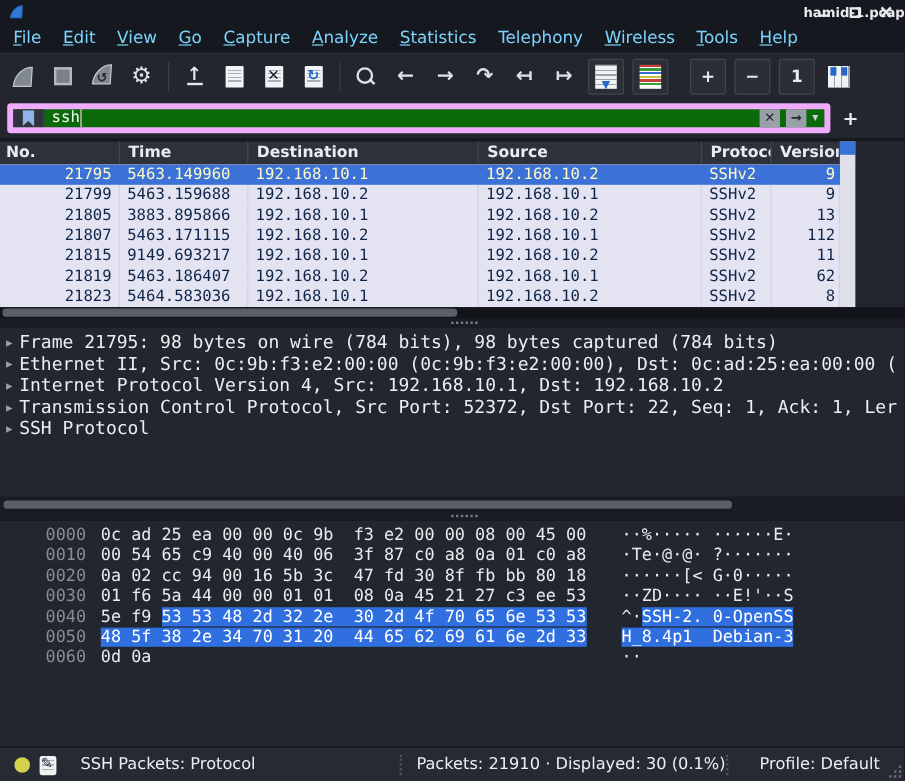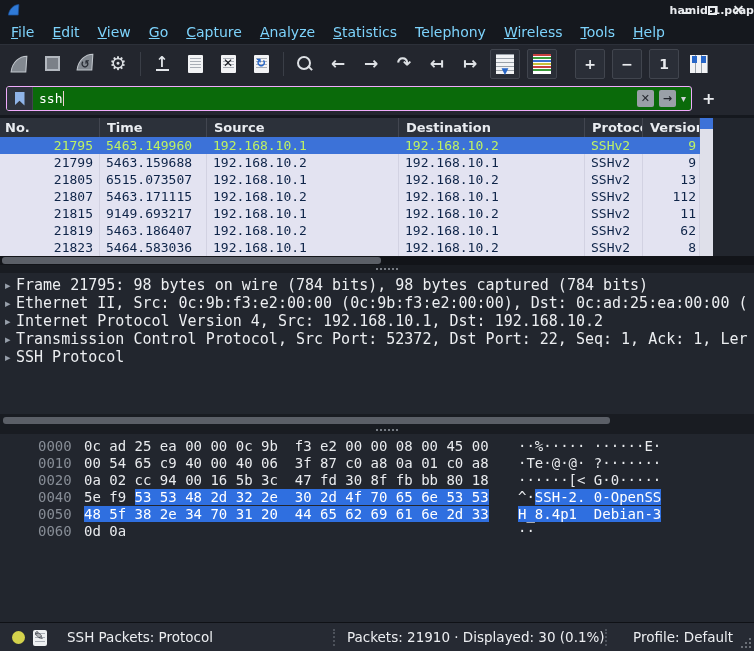--- a/index.html
+++ b/index.html
@@ -68,21 +68,21 @@
       #c74040 12px 14px,#fff 14px 15px,#3a9c3a 15px 17px,#fff 17px 20px); }
   .z-glyph { font-size:14px; font-weight:bold; color:#e9ebee; }
   .i-columns { position:relative; width:18px; height:18px; background:#f2f3f5;
       background-image:repeating-linear-gradient(to right, transparent 0 5px, #9aa1a8 5px 6px); }
   .i-columns .cm { position:absolute; top:1px; width:5px; height:7px; background:#2766c8; }
   .i-columns .c1 { left:2px; } .i-columns .c2 { right:2px; }
 
   
   #filterbar { position:absolute; left:0; top:82px; width:754px; height:33px;
                background:#23262e; display:flex; align-items:center; padding:0 6px; }
-  #filter-input { width:686px; height:25px; border:1px solid #f0abfc; border-radius:3px;
+  #filter-input { width:686px; height:25px; border:5px solid #f0abfc; border-radius:3px;
                background:#0a6a0a; display:flex; align-items:center; overflow:hidden; }
   .fi-bookmark { width:26px; height:100%; background:#2e333c; border-right:1px solid #41454e;
                display:flex; align-items:center; justify-content:center; }
   .fi-bookmark .bm { width:10px; height:14px; background:#8fb4e8;
                clip-path:polygon(0 0,100% 0,100% 100%,50% 66%,0 100%); }
   .fi-text { margin-left:6px; color:#ffffff; font-family:"DejaVu Sans Mono", monospace;
                font-size:13px; }
   .fi-cursor { width:1px; height:15px; background:#f0cdd2; margin-left:1px; }
   .fi-spacer { flex:1; }
   .fi-btn { width:17px; height:17px; background:#9aa0a8; border-radius:2px; color:#23262e;
@@ -100,21 +100,21 @@
   .hc.pc0 { padding-left:5px; }
   #packet-rows { position:absolute; left:0; top:137px; width:700px; height:119px;
       background:#e3e3f1; overflow:hidden; }
   .prow { display:grid; grid-template-columns:100px 107px 192px 186px 58px 57px;
       height:17px; align-items:center; font-family:"DejaVu Sans Mono", monospace;
       font-size:13px; color:#0e2448; }
   .prow .pc { height:17px; line-height:17px; border-right:1px solid #d2d2e2;
       padding-left:6px; overflow:hidden; white-space:nowrap; }
   .prow .pc0 { text-align:right; padding-right:6px; padding-left:0; }
   .prow .pc5 { text-align:right; padding-right:3px; padding-left:0; }
-  .prow.selected { background:#3c72d8; color:#bef264; }
+  .prow.selected { background:#3c72d8; color:#fef9c3; }
   .prow.selected .pc { border-right-color:#3c72d8; }
   #vscroll { position:absolute; left:700px; top:118px; width:13px; height:138px;
       background:#dfe0ea; }
   #vscroll .vthumb { position:absolute; left:0; top:0; width:13px; height:11px; background:#3c72d8; }
   #list-filler { position:absolute; left:713px; top:118px; width:41px; height:138px; background:#22262e; }
   #hscroll1 { position:absolute; left:0; top:256px; width:754px; height:9px; background:#121419; }
   #hscroll1 .hthumb { position:absolute; left:2px; top:1px; width:379px; height:7px;
       background:#5b5f67; border-radius:3px; }
 
   
@@ -300,22 +300,22 @@
       <span class="fi-btn">✕</span>
       <span class="fi-btn">→</span>
       <span class="fi-caret">▾</span>
     </div>
     <span id="filter-add">+</span>
   </div>
 
   <div id="packet-header">
       <span class="hc pc0">No.</span>
       <span class="hc pc1">Time</span>
+      <span class="hc pc3">Destination</span>
       <span class="hc pc2">Source</span>
-      <span class="hc pc3">Destination</span>
       <span class="hc pc4">Protocol</span>
       <span class="hc pc5">Version</span>
     </div>
   <div id="packet-rows">
       <div class="prow selected">
         <span class="pc pc0">21795</span>
         <span class="pc pc1">5463.149960</span>
         <span class="pc pc2">192.168.10.1</span>
         <span class="pc pc3">192.168.10.2</span>
         <span class="pc pc4">SSHv2</span>
@@ -324,21 +324,21 @@
       <div class="prow">
         <span class="pc pc0">21799</span>
         <span class="pc pc1">5463.159688</span>
         <span class="pc pc2">192.168.10.2</span>
         <span class="pc pc3">192.168.10.1</span>
         <span class="pc pc4">SSHv2</span>
         <span class="pc pc5">9</span>
       </div>
       <div class="prow">
         <span class="pc pc0">21805</span>
-        <span class="pc pc1">6515.073507</span>
+        <span class="pc pc1">3883.895866</span>
         <span class="pc pc2">192.168.10.1</span>
         <span class="pc pc3">192.168.10.2</span>
         <span class="pc pc4">SSHv2</span>
         <span class="pc pc5">13</span>
       </div>
       <div class="prow">
         <span class="pc pc0">21807</span>
         <span class="pc pc1">5463.171115</span>
         <span class="pc pc2">192.168.10.2</span>
         <span class="pc pc3">192.168.10.1</span>
@@ -410,20 +410,21 @@
 
   <div id="splitter2" class="splitter">
       <span class="dots"></span>
     </div>
 
   <div id="hex-pane">
       <div id="hex-rows">
         <div class="hxrow"><span class="hxoff">0000</span><span class="hxbytes"><span>0c ad 25 ea 00 00 0c 9b  f3 e2 00 00 08 00 45 00</span></span><span class="hxascii"><span>··%····· ······E·</span></span></div>
         <div class="hxrow"><span class="hxoff">0010</span><span class="hxbytes"><span>00 54 65 c9 40 00 40 06  3f 87 c0 a8 0a 01 c0 a8</span></span><span class="hxascii"><span>·Te·@·@· ?·······</span></span></div>
         <div class="hxrow"><span class="hxoff">0020</span><span class="hxbytes"><span>0a 02 cc 94 00 16 5b 3c  47 fd 30 8f fb bb 80 18</span></span><span class="hxascii"><span>······[&lt; G·0·····</span></span></div>
+        <div class="hxrow"><span class="hxoff">0030</span><span class="hxbytes"><span>01 f6 5a 44 00 00 01 01  08 0a 45 21 27 c3 ee 53</span></span><span class="hxascii"><span>··ZD···· ··E!'··S</span></span></div>
         <div class="hxrow"><span class="hxoff">0040</span><span class="hxbytes"><span>5e f9 </span><span class="hl">53 53 48 2d 32 2e  30 2d 4f 70 65 6e 53 53</span></span><span class="hxascii"><span>^·</span><span class="hl">SSH-2. 0-OpenSS</span></span></div>
         <div class="hxrow"><span class="hxoff">0050</span><span class="hxbytes"><span class="hl">48 5f 38 2e 34 70 31 20  44 65 62 69 61 6e 2d 33</span></span><span class="hxascii"><span class="hl">H_8.4p1  Debian-3</span></span></div>
         <div class="hxrow"><span class="hxoff">0060</span><span class="hxbytes"><span>0d 0a</span></span><span class="hxascii"><span>··</span></span></div>
       </div>
     </div>
 
   <div id="statusbar">
     <span class="sb-expert" style="background: rgb(211, 210, 76);"></span>
     <span class="sb-note">
       <span class="nstripes"></span>

